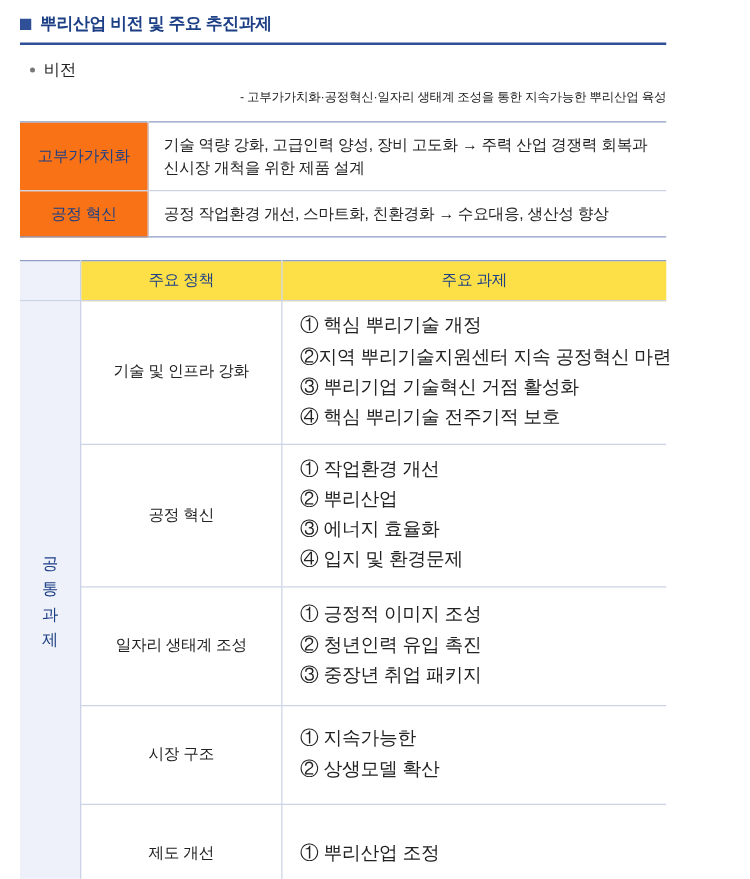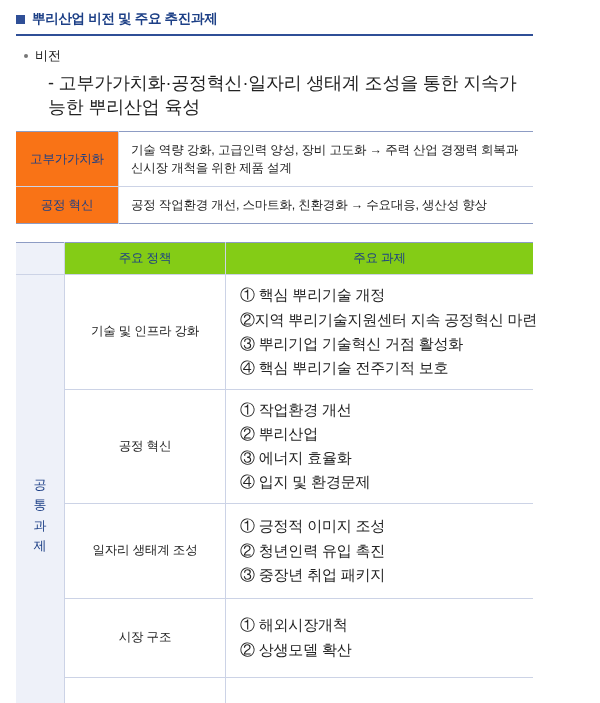--- a/index.html
+++ b/index.html
@@ -61,23 +61,24 @@
     background: #777;
     margin-top: 7px;
     flex: none;
   }
   .bullet-label {
     font-size: 13px;
     color: #222;
   }
   .sub-line {
     margin: 0 0 12px 32px;
-    font-size: 18px;
+    font-size: 10px;
     color: #222;
     letter-spacing: -0.2px;
+    text-align: right;
   }
 
   
   table {
     border-collapse: collapse;
     width: 100%;
   }
   .tableA {
     border-top: 1.5px solid #8d9cc4;
     border-bottom: 1.5px solid #8d9cc4;
@@ -115,21 +116,21 @@
   .tableB th, .tableB td {
     border-bottom: 1px solid #ccd3e6;
     border-right: 1px solid #ccd3e6;
     vertical-align: middle;
     padding: 8px 6px;
     font-weight: normal;
     letter-spacing: -0.2px;
   }
   .tableB tr:last-child td { border-bottom: none; }
   .tableB th.col-head {
-    background: #84cc16;
+    background: #fde047;
     color: #1c3f86;
     text-align: center;
     font-size: 12.5px;
     padding: 7px 6px;
   }
   .tableB th.col-head:last-child { border-right: none; }
   .tableB td.side {
     width: 36px;
     background: #eef1f9;
     color: #1c3f86;
@@ -220,21 +221,21 @@
         <td class="policy" style="height:78px;">일자리 생태계 조성</td>
         <td class="tasks">
           <div>① 긍정적 이미지 조성</div>
           <div>② 청년인력 유입 촉진</div>
           <div>③ 중장년 취업 패키지</div>
         </td>
       </tr>
       <tr>
         <td class="policy" style="height:62px;">시장 구조</td>
         <td class="tasks">
-          <div>① 해외시장개척</div>
+          <div>① 지속가능한</div>
           <div>② 상생모델 확산</div>
         </td>
       </tr>
       <tr>
         <td class="policy" style="height:62px;">제도 개선</td>
         <td class="tasks">
           <div>① 뿌리산업 조정</div>
 
         </td>
       </tr>

